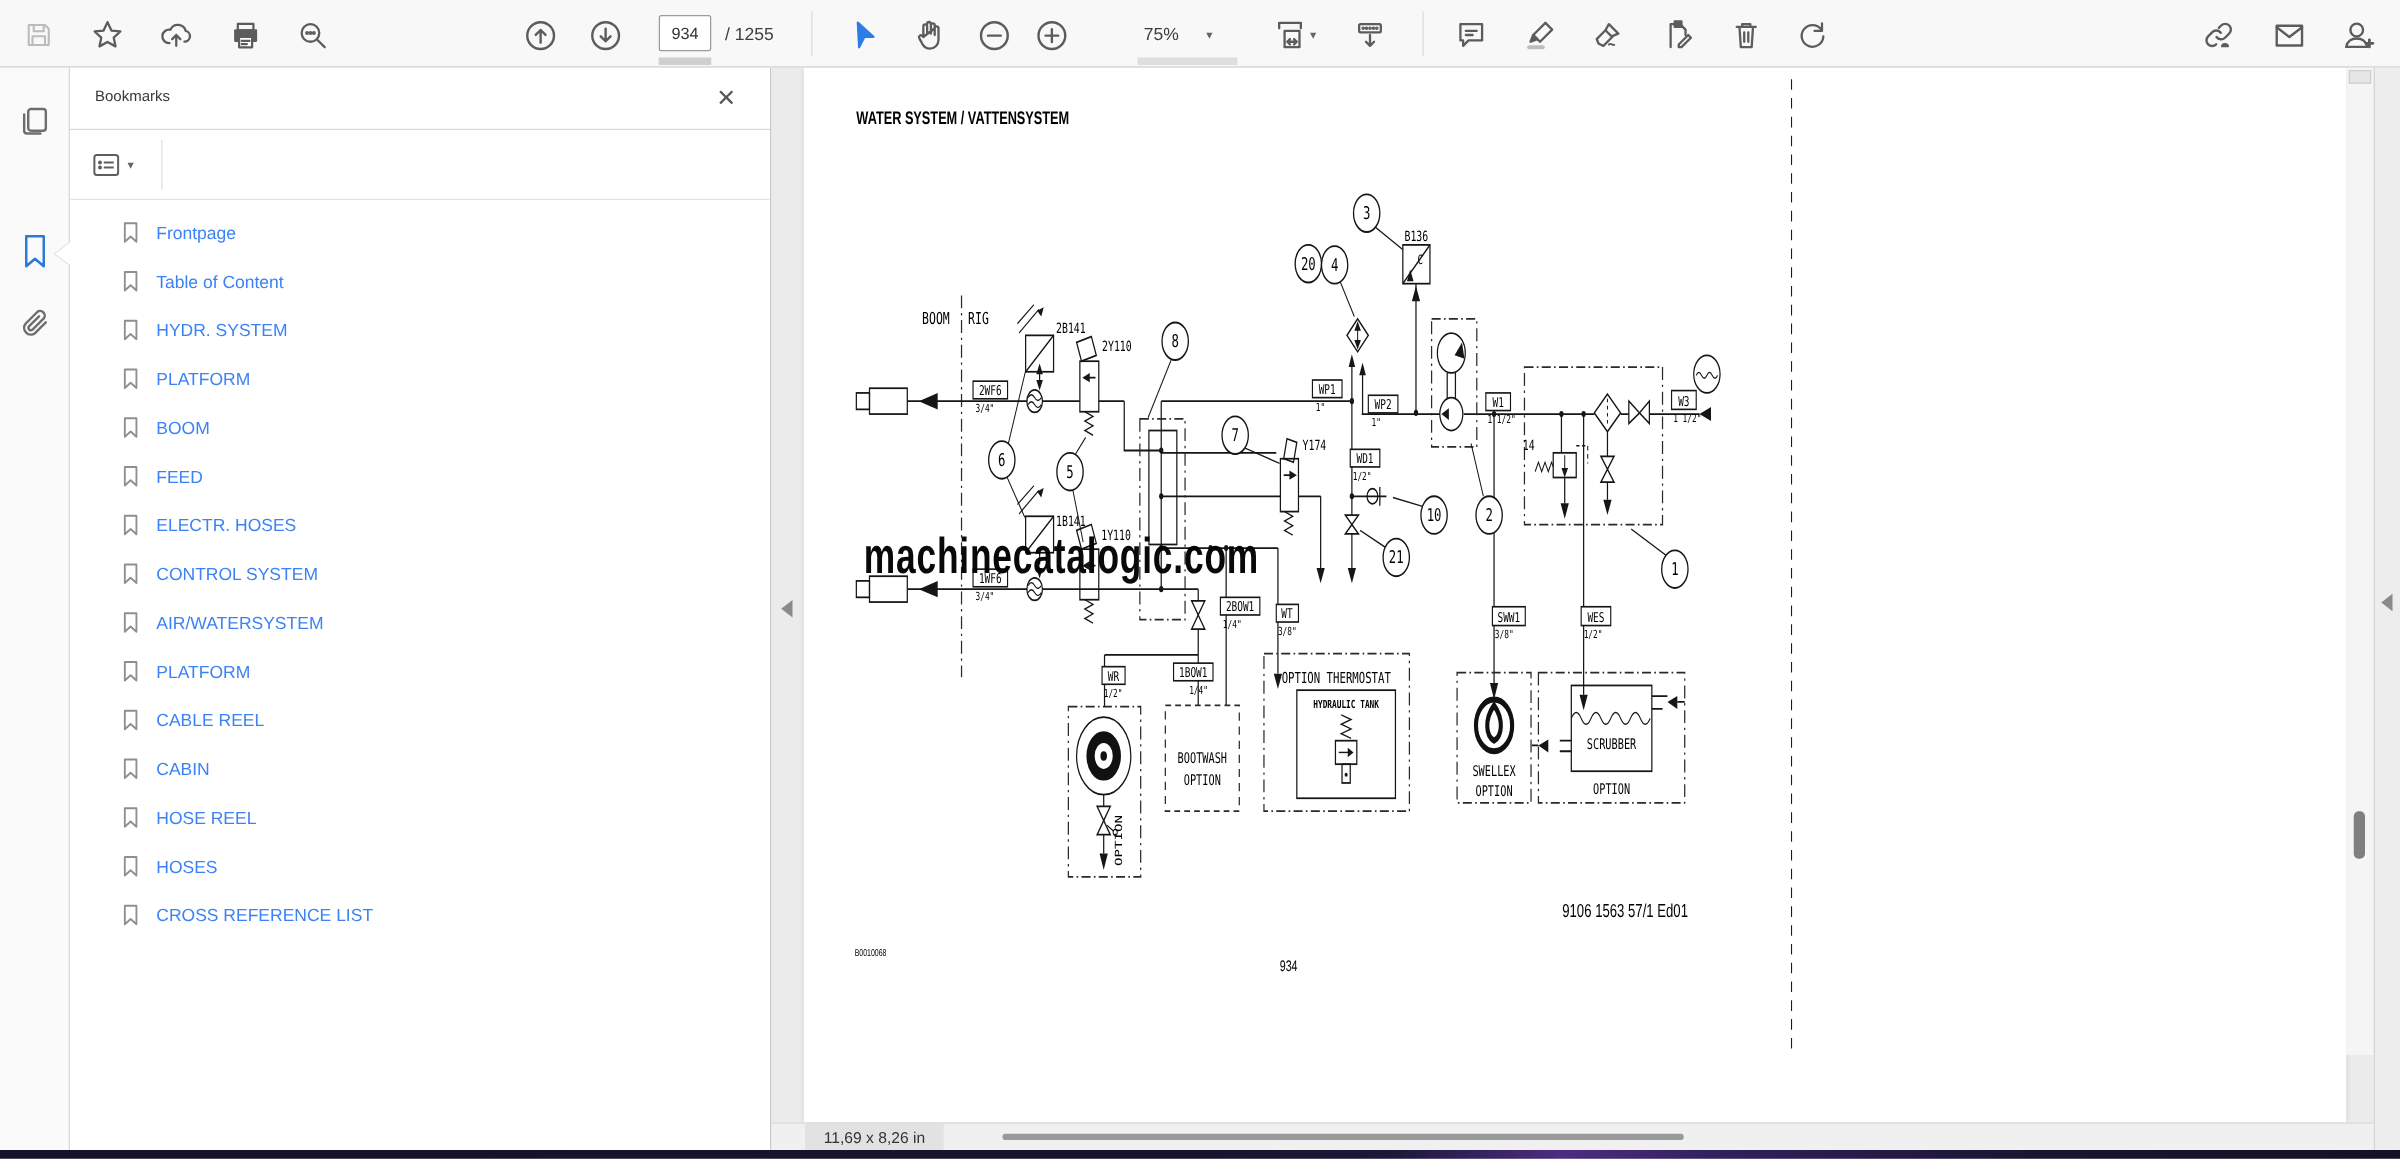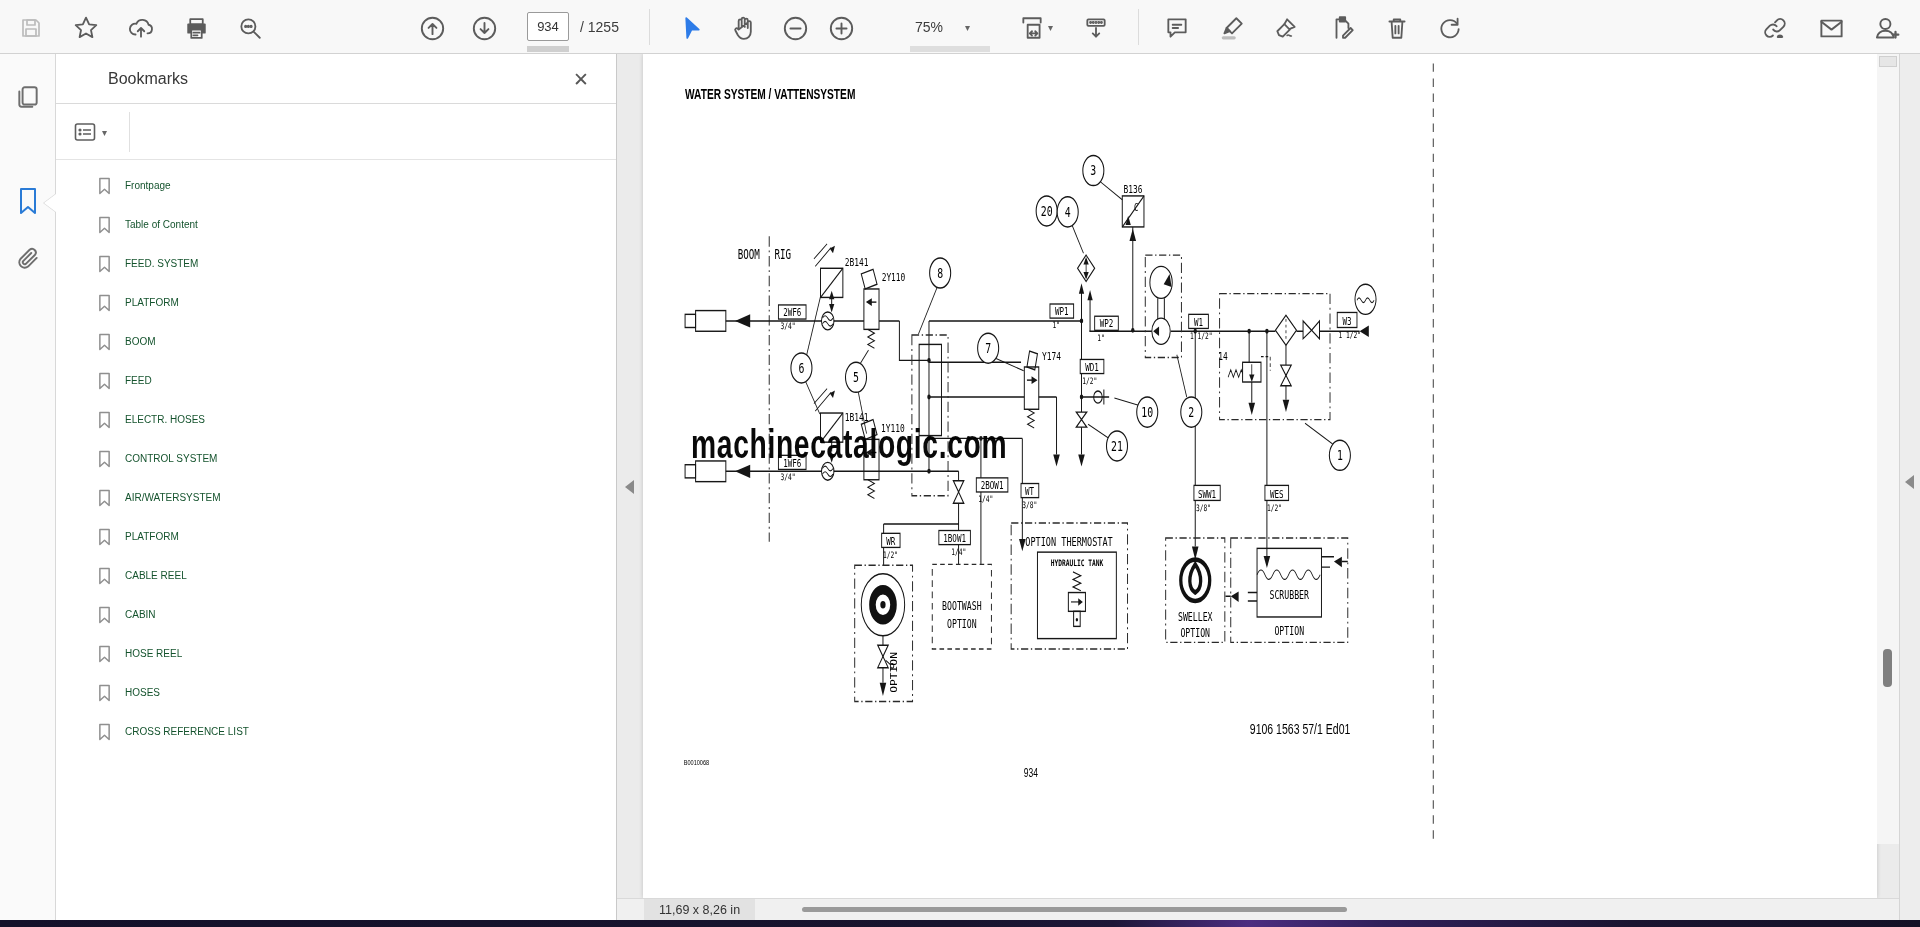--- a/index.html
+++ b/index.html
@@ -29,31 +29,31 @@
   .rail-btn svg { stroke:#6e6e6e; fill:none; stroke-width:1.8; stroke-linecap:round; stroke-linejoin:round; }
   .rail-btn.active svg { stroke:#2a7bd6; stroke-width:2; }
   #rail-notch { position:absolute; left:44px; top:140px; width:0; height:0;
     border-top:9px solid transparent; border-bottom:9px solid transparent; border-right:12px solid #fff;
     filter:drop-shadow(-1px 0 0 #d8d8d8); }
 
   
   #panel { position:absolute; left:56px; top:54px; width:561px; height:873px; background:#fff;
     border-right:1px solid #c9c9c9; z-index:20; }
   #panel-header { position:absolute; left:0; top:0; width:100%; height:50px; border-bottom:1px solid #dadada; }
-  #panel-title { position:absolute; left:20px; top:16px; font-size:16px; color:#383838;margin-left:32px; }
+  #panel-title { position:absolute; left:20px; top:16px; font-size:12px; color:#383838; }
   #panel-close { position:absolute; left:512px; top:12px; width:26px; height:26px; font-size:19px;
     color:#575757; display:flex; align-items:center; justify-content:center; cursor:pointer; }
   #panel-options { position:absolute; left:0; top:50px; width:100%; height:56px; border-bottom:1px solid #e4e4e4; }
   #options-btn { position:absolute; left:18px; top:14px; width:52px; height:28px; display:flex; align-items:center; gap:6px; cursor:pointer; }
   #options-btn svg { stroke:#5e5e5e; fill:none; stroke-width:1.6; }
   #options-divider { position:absolute; left:73px; top:8px; width:1px; height:40px; background:#e0e0e0; }
   #bm-list { position:absolute; left:0; top:112px; width:100%; }
   .bm-row { position:relative; height:39px; display:flex; align-items:center; padding-left:42px; cursor:pointer; }
   .bm-row svg { flex:0 0 13px; stroke:#8f8f8f; fill:none; stroke-width:1.6; stroke-linejoin:round; }
-  .bm-label { margin-left:14px; font-size:10px; color:#14532d; white-space:nowrap; }
+  .bm-label { margin-left:14px; font-size:14px; color:#3b82f6; white-space:nowrap; }
 
   
   #canvas { position:absolute; left:617px; top:54px; width:1303px; height:873px; background:#ebebeb; }
   #page { position:absolute; left:26px; top:0; width:1234px; height:844px; background:#fff;
     box-shadow:0 0 4px rgba(0,0,0,.18); }
   #collapse-left { position:absolute; left:8px; top:426px; width:0; height:0;
     border-top:7px solid transparent; border-bottom:7px solid transparent; border-right:9px solid #8a8a8a; cursor:pointer; }
   #vscroll { position:absolute; left:1260px; top:0; width:22px; height:790px; background:#f5f5f5; }
   #vscroll-cap { position:absolute; left:1262px; top:2px; width:18px; height:11px; background:#e6e6e6; border:1px solid #cfcfcf; }
   #vscroll-thumb { position:absolute; left:1266px; top:595px; width:9px; height:38px; background:#7f7f7f; border-radius:4px; cursor:pointer; }
@@ -299,21 +299,21 @@
       <div class="bm-row">
         <svg width="13" height="18" viewBox="0 0 14 19">
           <path d="M2 1.5h10v16l-5-4.5-5 4.5z"></path>
         </svg>
         <span class="bm-label">Table of Content</span>
       </div>
       <div class="bm-row">
         <svg width="13" height="18" viewBox="0 0 14 19">
           <path d="M2 1.5h10v16l-5-4.5-5 4.5z"></path>
         </svg>
-        <span class="bm-label">FEED. SYSTEM</span>
+        <span class="bm-label">HYDR. SYSTEM</span>
       </div>
       <div class="bm-row">
         <svg width="13" height="18" viewBox="0 0 14 19">
           <path d="M2 1.5h10v16l-5-4.5-5 4.5z"></path>
         </svg>
         <span class="bm-label">PLATFORM</span>
       </div>
       <div class="bm-row">
         <svg width="13" height="18" viewBox="0 0 14 19">
           <path d="M2 1.5h10v16l-5-4.5-5 4.5z"></path>

